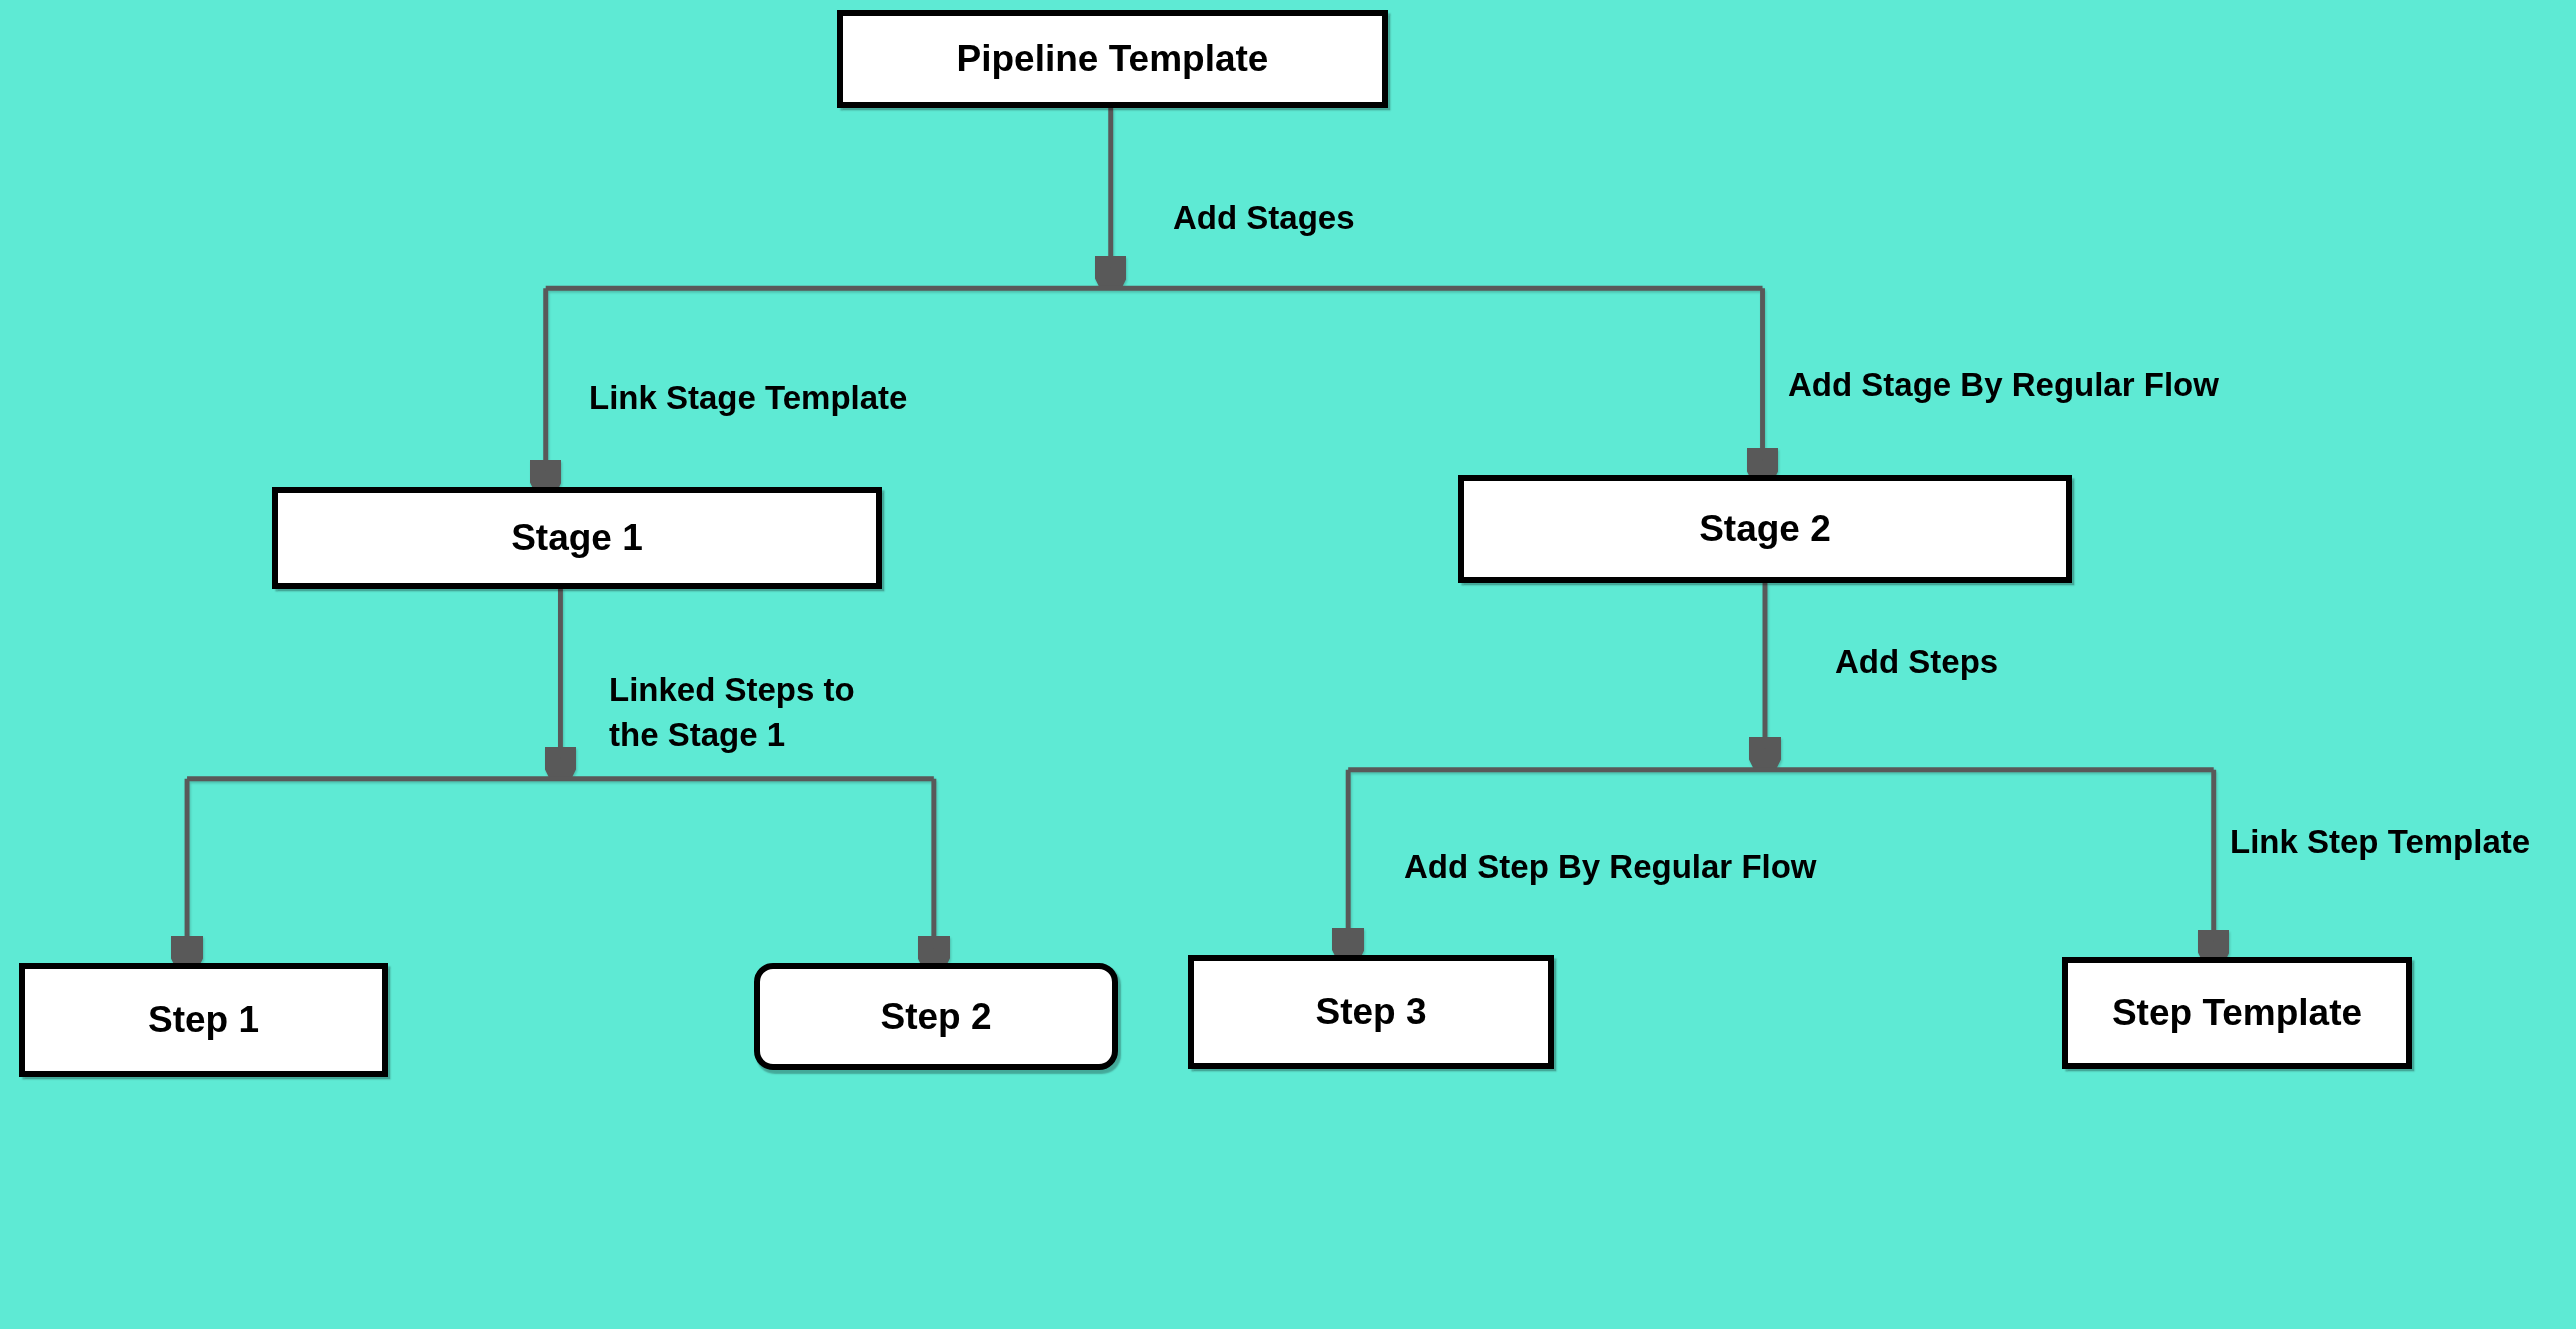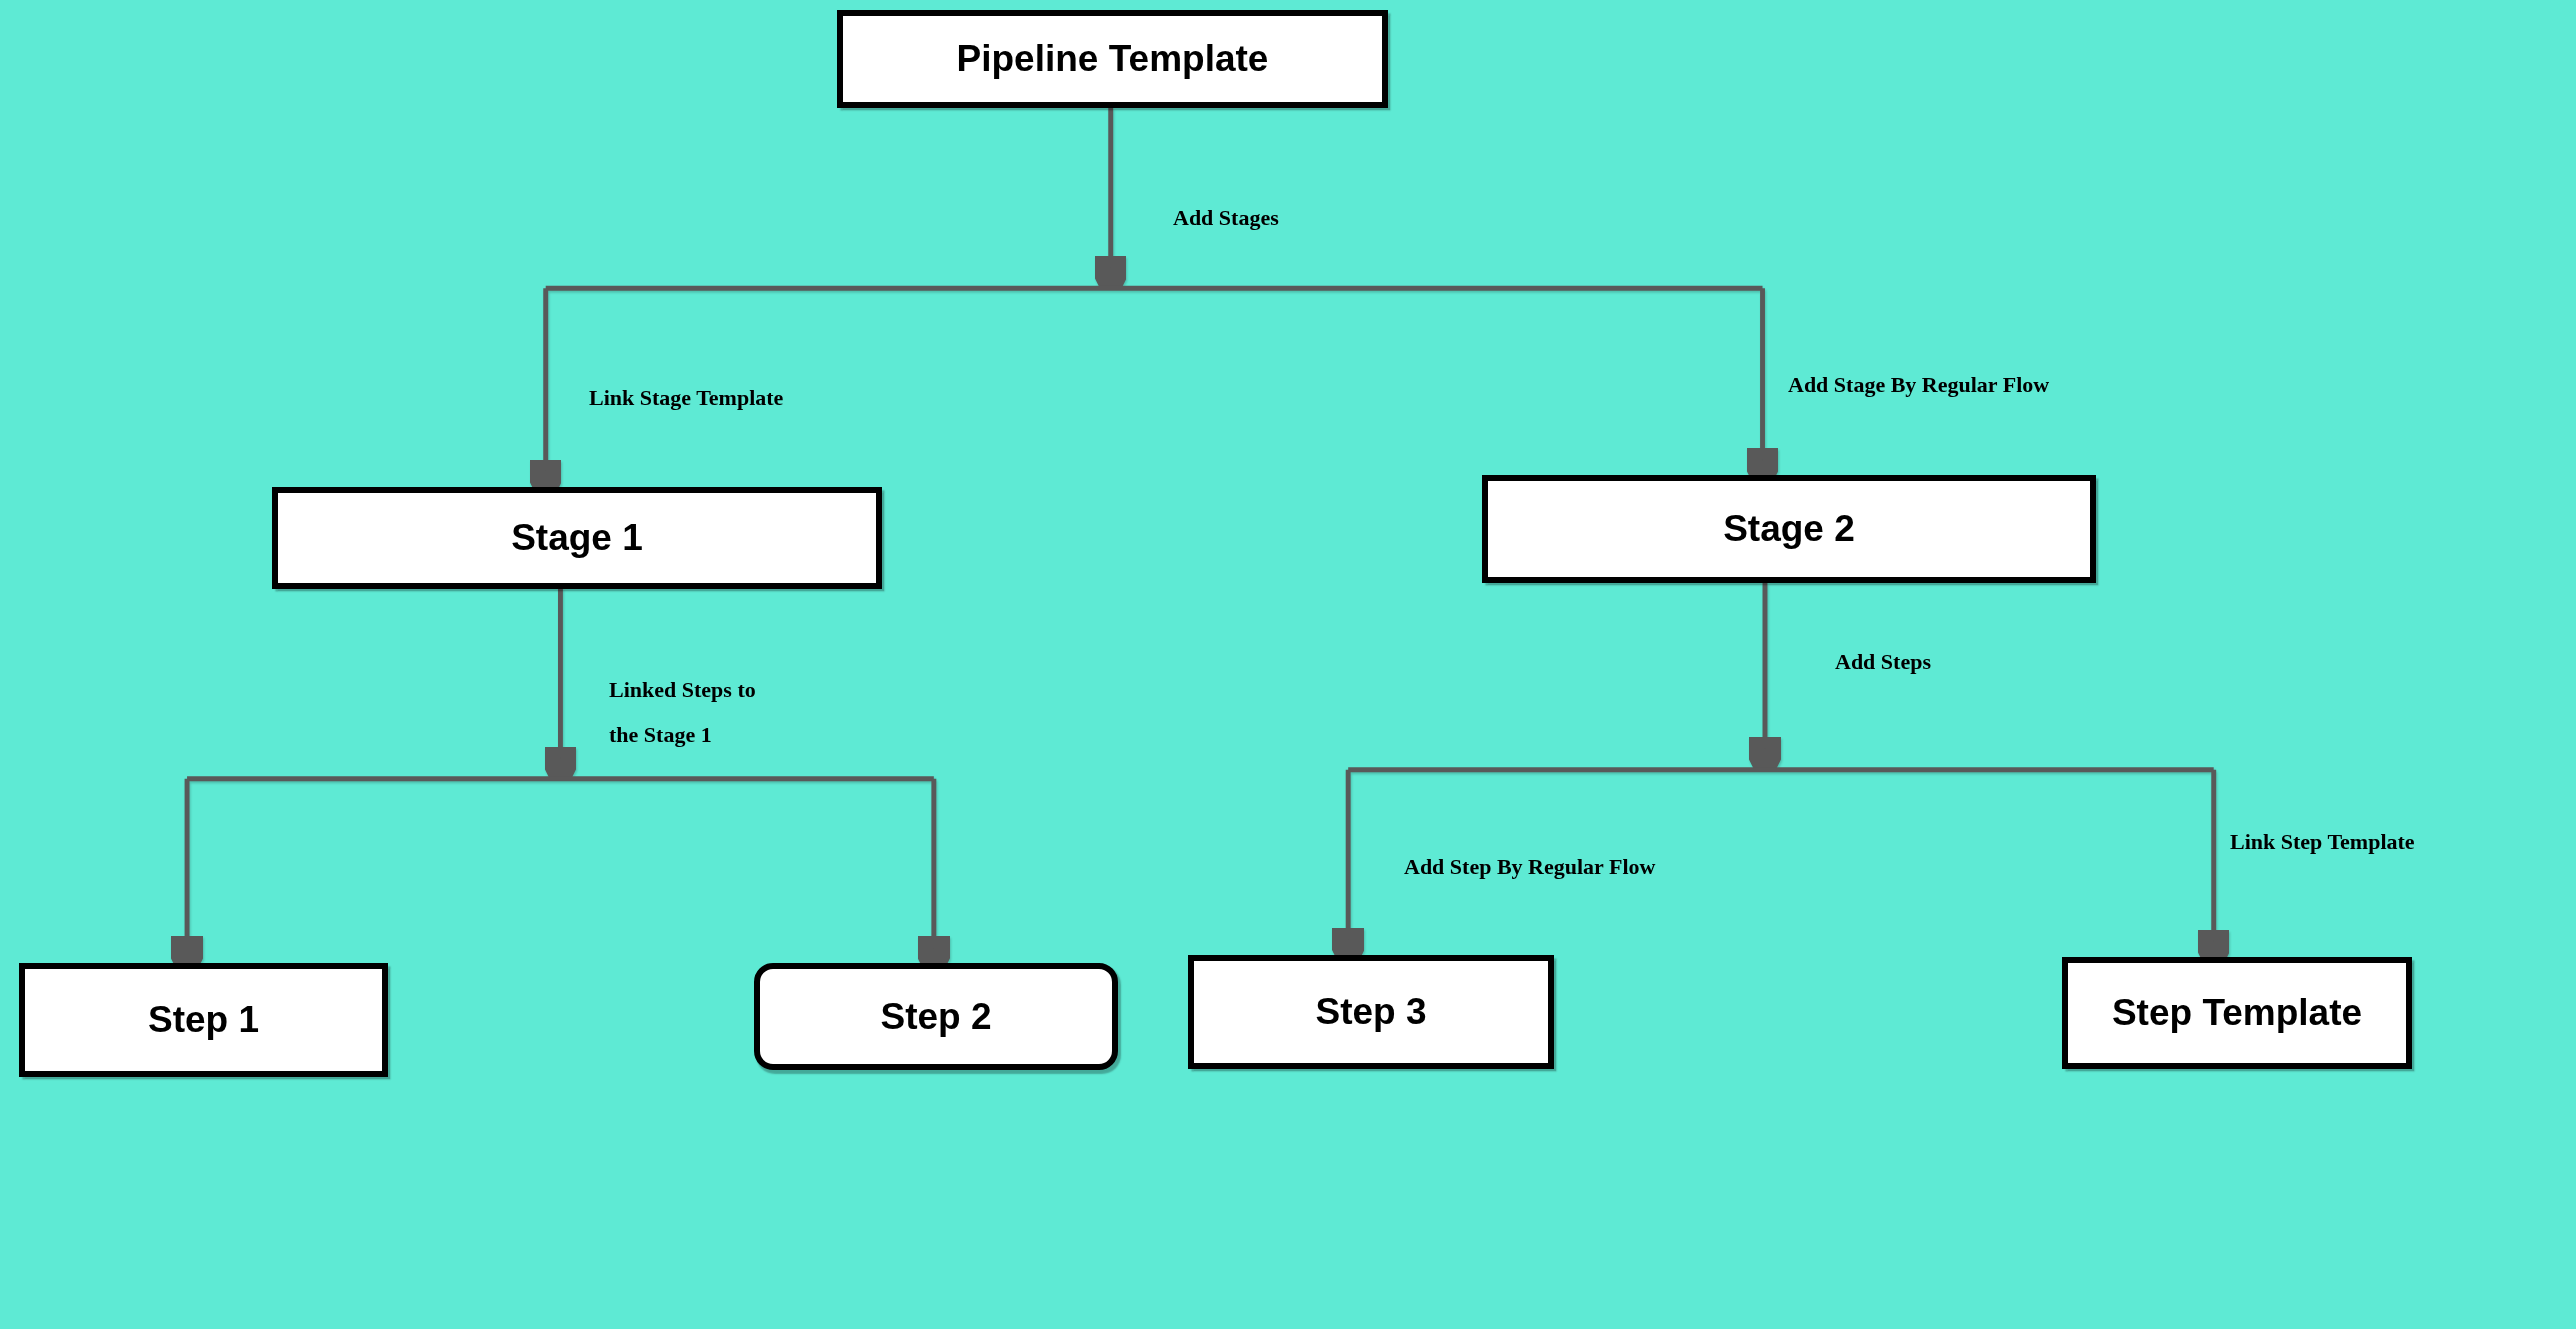--- a/index.html
+++ b/index.html
@@ -36,30 +36,29 @@
     align-items: center;
     justify-content: center;
     font-weight: bold;
     font-size: 37px;
     color: #000000;
     text-align: center;
   }
   .edge-label {
     position: absolute;
     font-weight: bold;
-    font-size: 22px;
+    font-size: 33px;
     line-height: 45px;
     color: #000000;
     white-space: pre-line;
-    font-family: Liberation Serif, serif;
   }
   
   #n-pipeline      { left: 837px; top: 9.8px;   width: 551px; height: 98px; }
   #n-stage1        { left: 272px;  top: 487px;  width: 610px; height: 102px; text-align: center; }
-  #n-stage2        { left: 1458px; top: 475px;  width: 614px; height: 108px; margin-left: 24px; }
+  #n-stage2        { left: 1458px; top: 475px;  width: 614px; height: 108px; }
   #n-step1         { left: 19px;   top: 963px; width: 369px; height: 114px; }
   #n-step2         { left: 754px;  top: 963px; width: 364px; height: 107px; border-radius: 19px; }
   #n-step3         { left: 1188px; top: 955px; width: 366px; height: 114px; }
   #n-steptemplate  { left: 2062px; top: 957px; width: 350px; height: 112px; }
   
   #l-add-stages            { left: 1173px; top: 195px;  }
   #l-link-stage-template   { left: 589px;  top: 375px;  }
   #l-add-stage-regular     { left: 1788px; top: 362px;  }
   #l-linked-steps          { left: 609px;  top: 667px;  }
   #l-add-steps             { left: 1835px; top: 639px;  }

